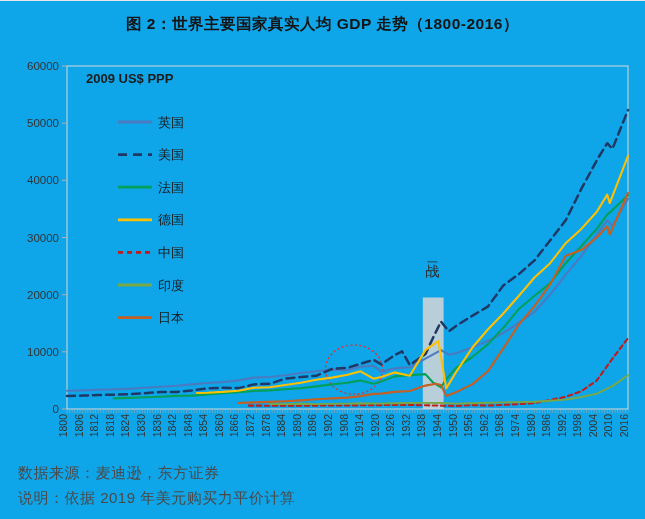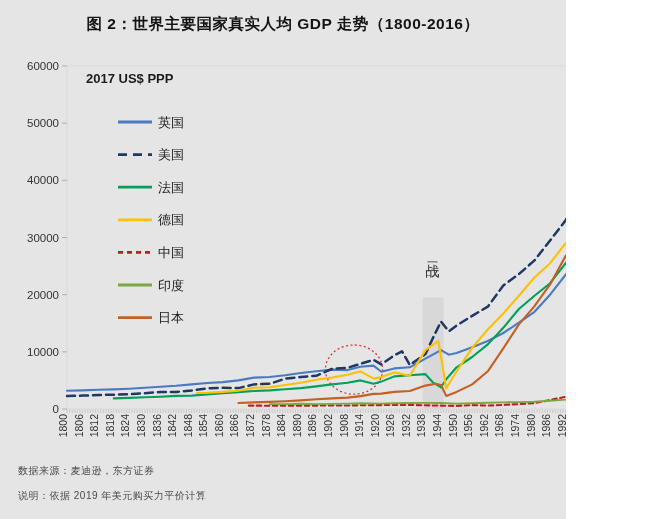--- a/index.html
+++ b/index.html
@@ -1,34 +1,34 @@
 <!DOCTYPE html>
 <html><head>
 <meta charset="utf-8">
 <style>
   html,body{margin:0;padding:0;background:#ffffff;}
   .page{
-    position:relative;width:566px;height:519px;background:#e5e5e5;
+    position:relative;width:645px;height:519px;background:#0ea5e9;
     font-family:"Liberation Sans","DejaVu Sans",sans-serif;overflow:hidden;
     border-top:1px solid #e6e6e6;
   }
   .fig-title{
     position:absolute;top:13px;left:0;width:100%;text-align:center;
     font-size:15.5px;font-weight:600;color:#141414;letter-spacing:.5px;
   }
   .unit-label{
     position:absolute;left:86px;top:70px;font-size:13px;font-weight:600;color:#1c1c1c;
   }
   .ww2-label{
     position:absolute;left:424px;top:250px;width:18px;height:50px;
     writing-mode:vertical-rl;text-orientation:upright;
     font-size:14px;color:#2e2e2e;letter-spacing:2px;line-height:18px;
   }
   .chart-svg{position:absolute;left:0;top:0;}
-  .footer-line{position:absolute;left:18px;font-size:10px;color:#4a4a4a;letter-spacing:.5px;}
+  .footer-line{position:absolute;left:18px;font-size:15px;color:#4a4a4a;letter-spacing:.5px;}
   .footer-source{top:463px;}
   .footer-note{top:488px;}
 </style>
 </head>
 <body>
 
 <div class="page">
   <div class="fig-title">图 2：世界主要国家真实人均 GDP 走势（1800-2016）</div>
 
   <svg class="chart-svg" id="chart" width="645" height="519">
@@ -109,18 +109,18 @@
         <text x="158" y="223.3" font-size="13" fill="#1a1a1a">德国</text>
         <line x1="118" y1="251.4" x2="152" y2="251.4" stroke="#bf1d1d" stroke-width="2.8" stroke-dasharray="5,4"></line>
         <text x="158" y="255.9" font-size="13" fill="#1a1a1a">中国</text>
         <line x1="118" y1="284" x2="152" y2="284" stroke="#7aa844" stroke-width="2.8"></line>
         <text x="158" y="288.5" font-size="13" fill="#1a1a1a">印度</text>
         <line x1="118" y1="316.6" x2="152" y2="316.6" stroke="#c55f22" stroke-width="2.8"></line>
         <text x="158" y="321.1" font-size="13" fill="#1a1a1a">日本</text>
       </g>
     </svg>
 
-  <div class="unit-label">2017 US$ PPP</div>
+  <div class="unit-label">2009 US$ PPP</div>
   <div class="ww2-label">二战</div>
 
   <div class="footer-line footer-source">数据来源：麦迪逊，东方证券</div>
   <div class="footer-line footer-note">说明：依据 2019 年美元购买力平价计算</div>
 </div>
 
 </body></html>

